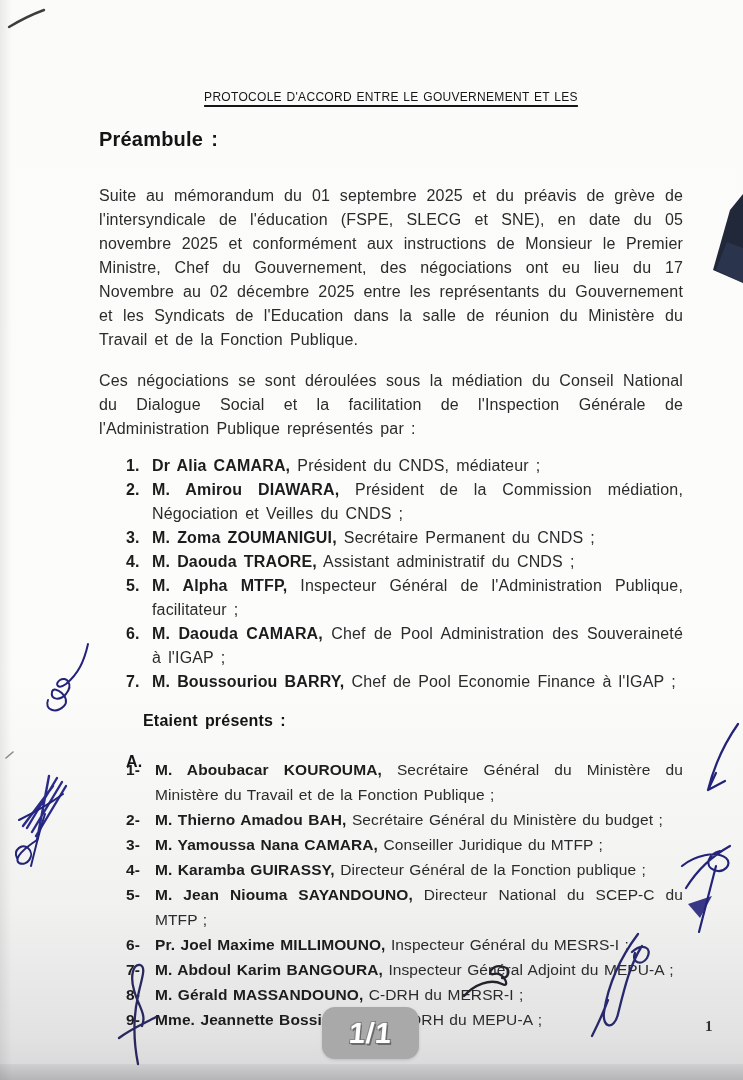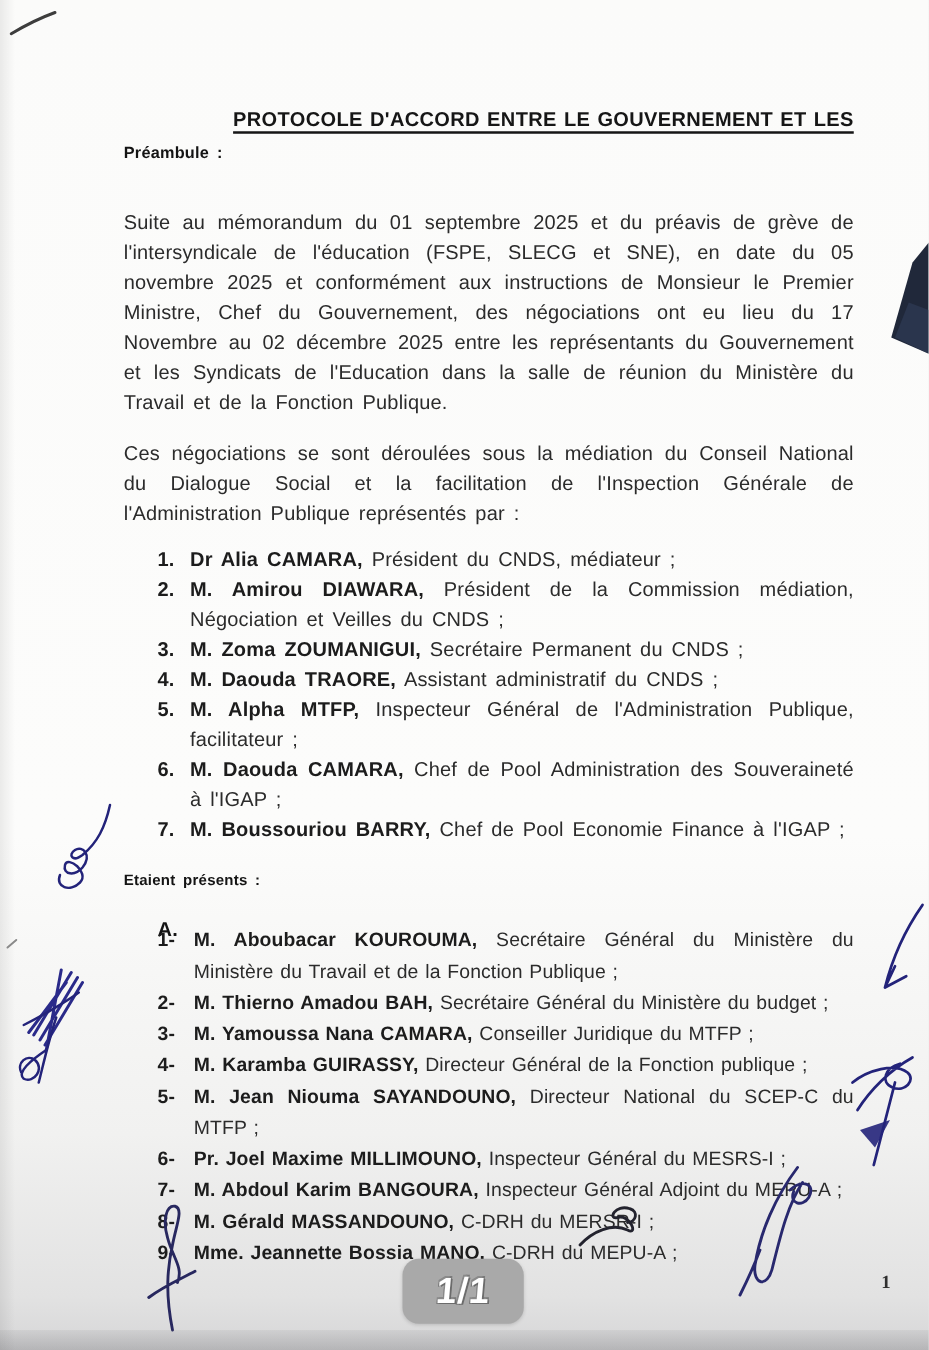--- a/index.html
+++ b/index.html
@@ -21,35 +21,35 @@
   .bottom-strip{
     position:absolute;left:0;bottom:0;width:100%;height:16px;
     background:linear-gradient(180deg,rgba(110,110,115,0.10),rgba(95,95,100,0.28));
     pointer-events:none;
   }
   .content{
     position:absolute;left:99px;top:84px;width:584px;
     font-size:16px;line-height:24px;letter-spacing:0.15px;word-spacing:2.5px;
   }
   .title{
-    text-align:right;font-weight:700;font-size:16px;line-height:26px;
+    text-align:center;font-weight:400;font-size:12px;line-height:26px;
     color:#161616;letter-spacing:0.3px;word-spacing:1px;
   }
   .title .tline{
     text-decoration:underline;text-underline-offset:4px;text-decoration-thickness:1.5px;
     display:inline;
   }
-  .h-preambule{font-weight:700;font-size:13px;color:#141414;letter-spacing:0.2px;}
+  .h-preambule{font-weight:700;font-size:20px;color:#141414;margin-top:17px;letter-spacing:0.2px;}
   .para{text-align:justify;margin-top:33px;}
   .para.second{margin-top:17px;}
   .med-list{margin-top:13px;margin-left:27px;}
   .row{position:relative;padding-left:26px;text-align:justify;}
   .row .num{position:absolute;left:0;top:0;font-weight:700;color:#1c1c1c;}
   .row .name{font-weight:700;color:#1c1c1c;}
-  .h-present{font-weight:700;font-size:12px;color:#141414;margin-top:15px;letter-spacing:0.2px;}
+  .h-present{font-weight:700;font-size:16px;color:#141414;margin-top:15px;letter-spacing:0.2px;margin-left:44px;}
   .section-a{position:relative;margin-top:17px;margin-left:27px;padding-left:26px;
     font-weight:700;font-size:16px;color:#141414;}
   .section-a .num{position:absolute;left:0;top:0;}
   .gov-list{margin-top:24px;margin-left:27px;font-size:15.5px;line-height:25px;word-spacing:1px;letter-spacing:0.1px;}
   .gov-list .row{padding-left:29px;}
   .sig{position:absolute;pointer-events:none;}
   .badge{
     position:absolute;left:322px;top:1007px;width:97px;height:52px;border-radius:13px;
     background:#a9a9a9;box-shadow:0 1px 3px rgba(0,0,0,0.15);
     display:flex;align-items:center;justify-content:center;

